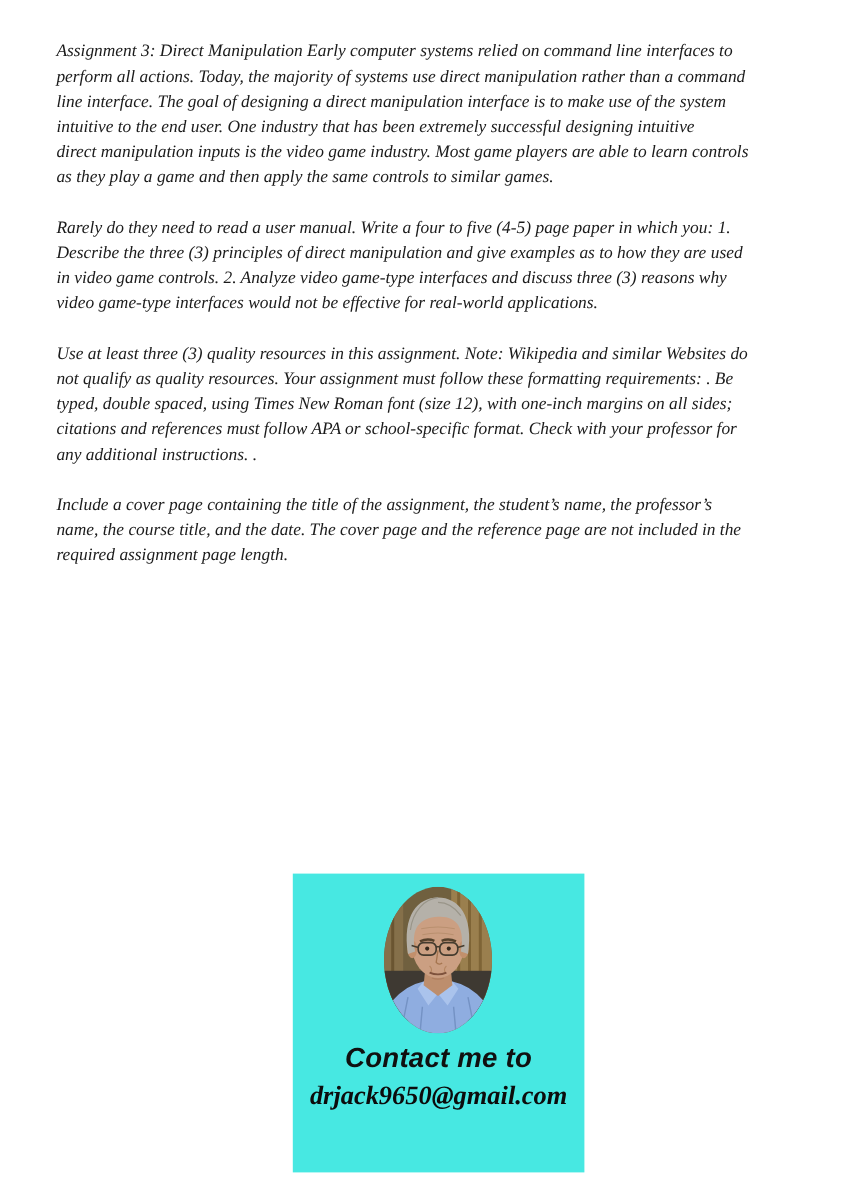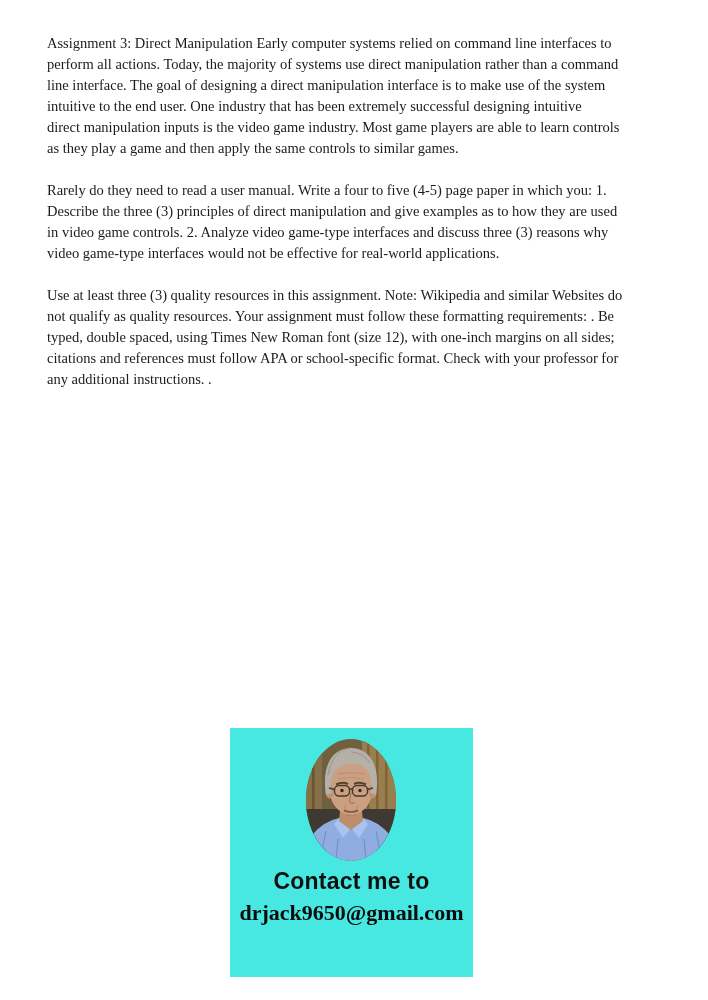--- a/index.html
+++ b/index.html
@@ -4,37 +4,38 @@
 <style>
   html, body { margin: 0; padding: 0; background: #888; }
   .page {
     position: relative;
     width: 708px;
     height: 1000px;
     margin: 0 auto;
     background: #ffffff;
     overflow: hidden;
     font-family: "Liberation Serif", "DejaVu Serif", serif;
+    font-style: italic;
   }
   .doc-text {
     position: absolute;
     left: 47px;
     top: 33px;
     width: 640px;
     color: #1b1b1b;
     font-size: 14.5px;
     line-height: 21px;
   }
   .para {
     margin: 0 0 21px 0;
     white-space: pre-line;
   }
   .banner {
     position: absolute;
-    left: 230px;
+    left: 244px;
     top: 728px;
     width: 243px;
     height: 249px;
     background: #47E8E2;
   }
   .portrait {
     position: absolute;
     left: 76px;
     top: 11px;
     width: 90px;
@@ -78,20 +79,23 @@
 as they play a game and then apply the same controls to similar games.</p>
     <p class="para">Rarely do they need to read a user manual. Write a four to five (4-5) page paper in which you: 1.
 Describe the three (3) principles of direct manipulation and give examples as to how they are used
 in video game controls. 2. Analyze video game-type interfaces and discuss three (3) reasons why
 video game-type interfaces would not be effective for real-world applications.</p>
     <p class="para">Use at least three (3) quality resources in this assignment. Note: Wikipedia and similar Websites do
 not qualify as quality resources. Your assignment must follow these formatting requirements: . Be
 typed, double spaced, using Times New Roman font (size 12), with one-inch margins on all sides;
 citations and references must follow APA or school-specific format. Check with your professor for
 any additional instructions. .</p>
+    <p class="para">Include a cover page containing the title of the assignment, the student’s name, the professor’s
+name, the course title, and the date. The cover page and the reference page are not included in the
+required assignment page length.</p>
   </div>
 
   <div class="banner" style="background: rgb(71, 232, 226);">
 
     <svg class="portrait" viewBox="0 0 90 122" width="90" height="122" role="img" aria-label="oval portrait of an older man with gray hair and glasses wearing a light blue shirt">
       <defs>
         <clipPath id="ovalClip">
             <ellipse cx="45" cy="61" rx="45" ry="61"></ellipse>
           </clipPath>
       </defs>

